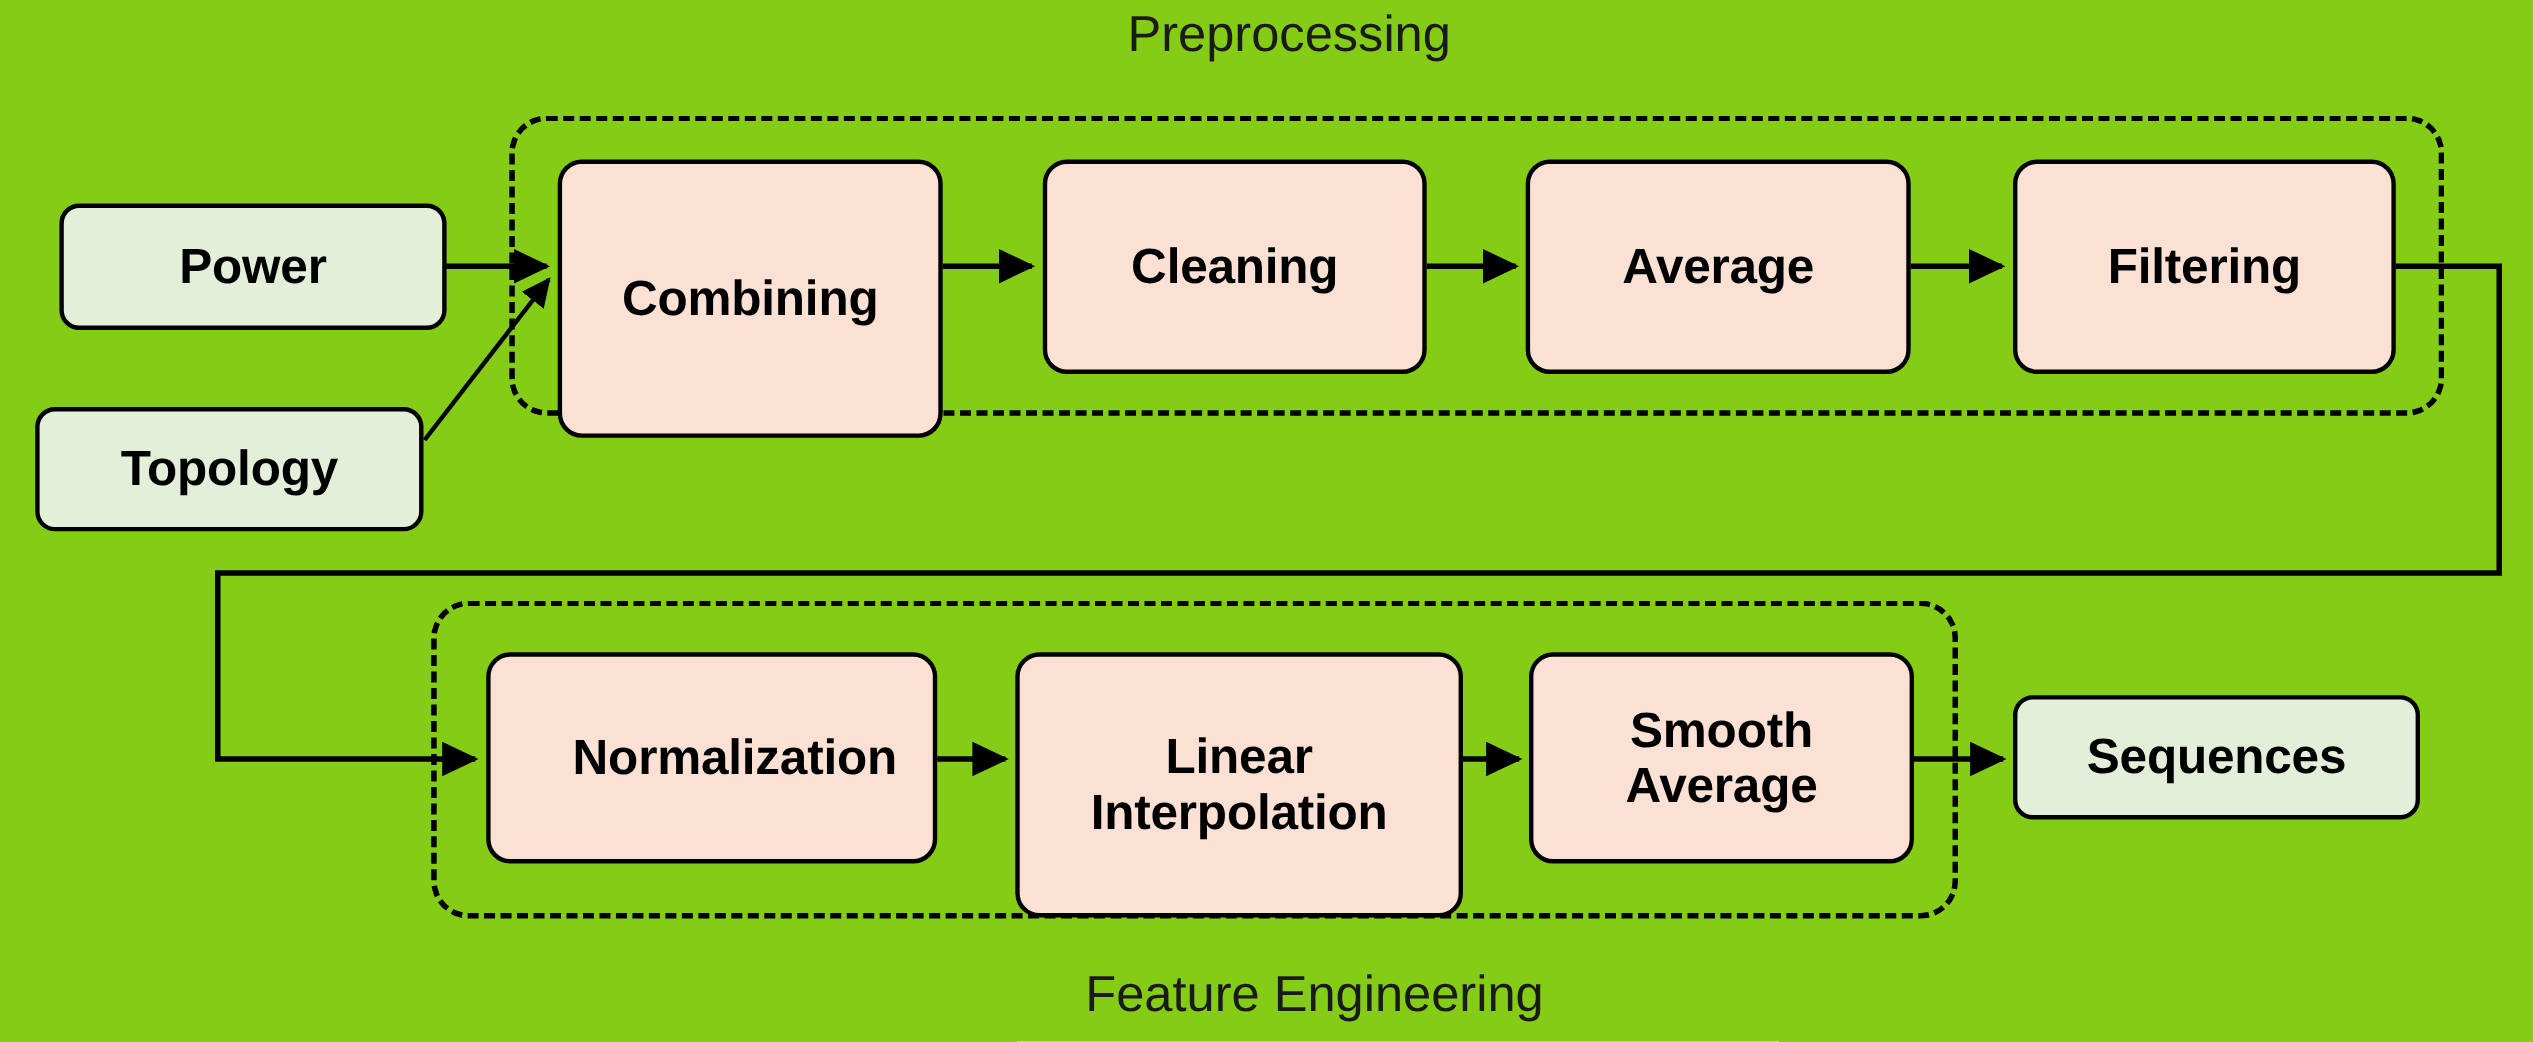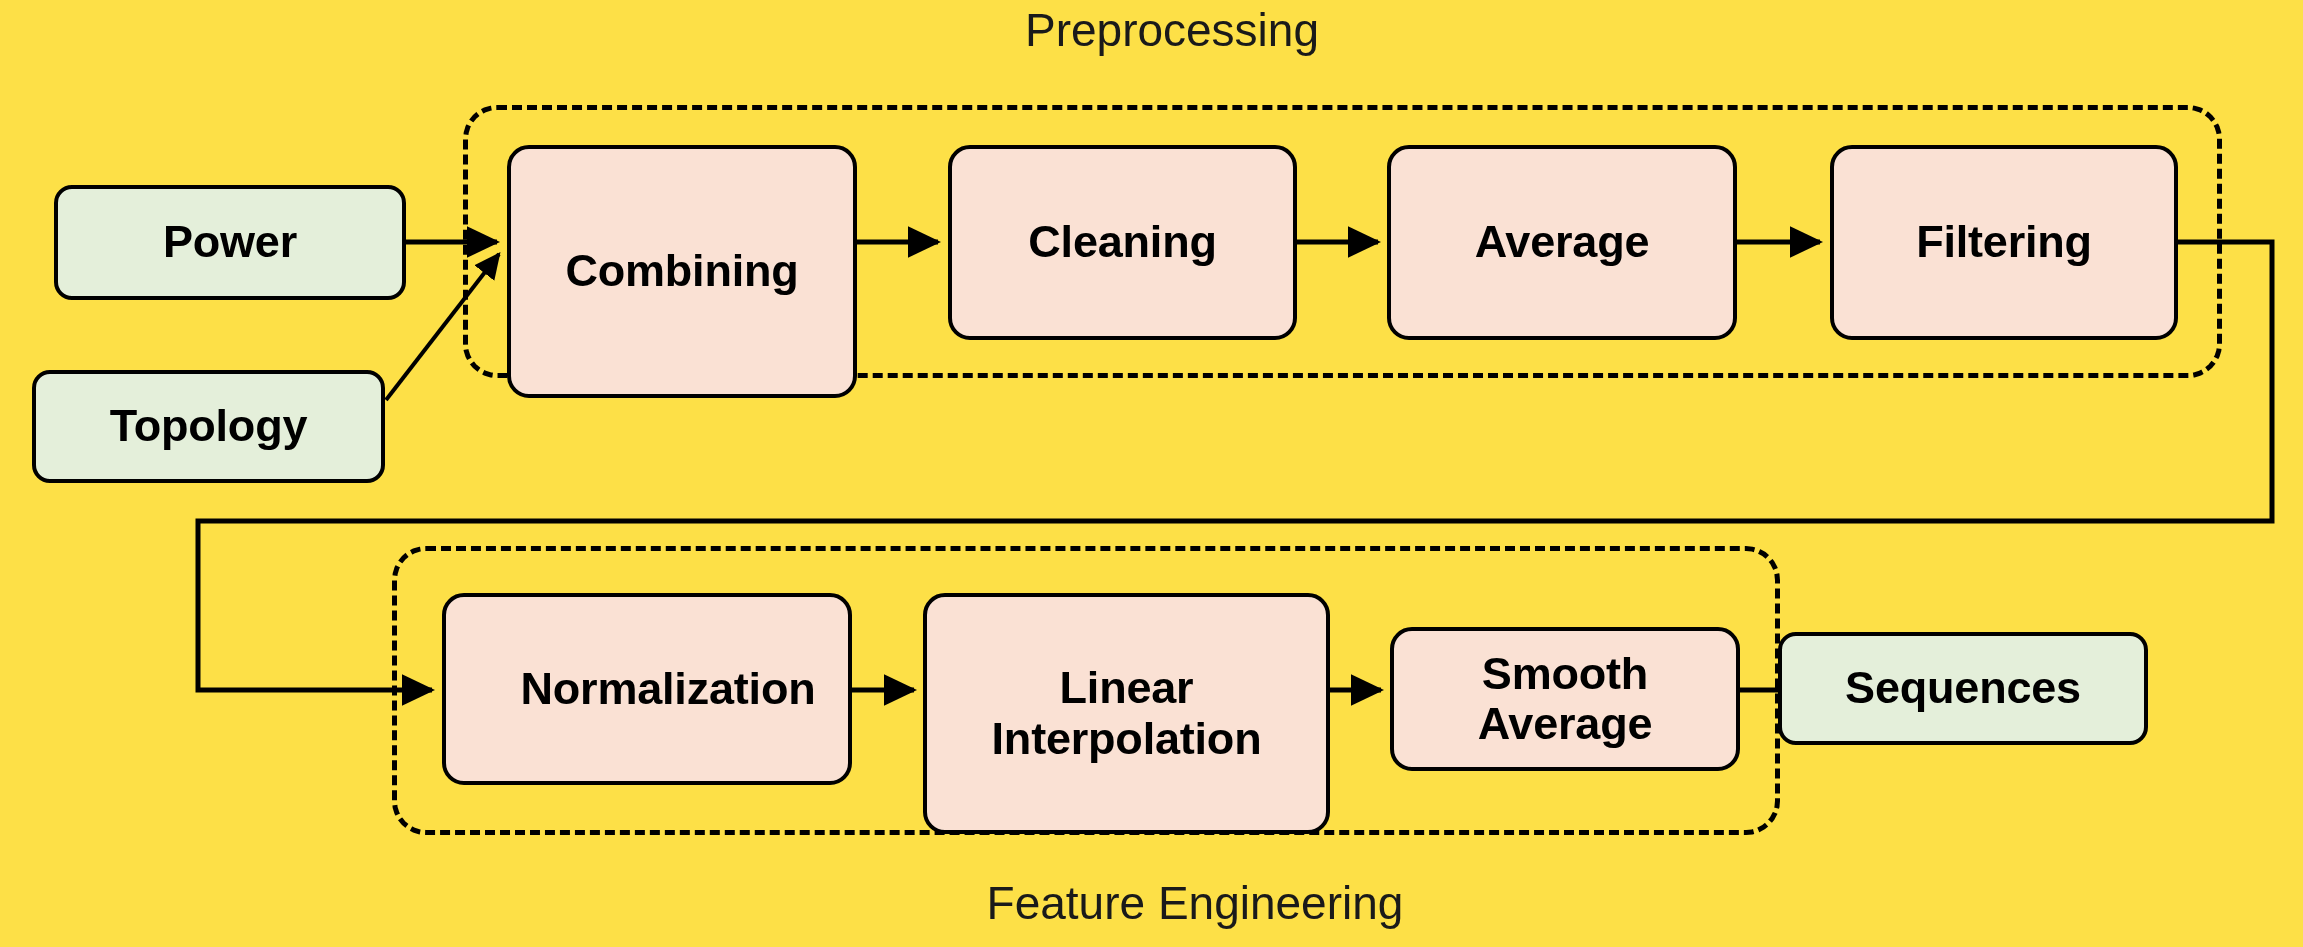--- a/index.html
+++ b/index.html
@@ -9,21 +9,21 @@
     background: #ffffff;
   }
   body {
     font-family: "Liberation Sans", sans-serif;
     -webkit-font-smoothing: antialiased;
   }
   #canvas {
     position: relative;
     width: 2303px;
     height: 947px;
-    background: #fde047;
+    background: #84cc16;
     overflow: hidden;
   }
   #svg-layer {
     position: absolute;
     left: 0;
     top: 0;
     width: 2303px;
     height: 947px;
     pointer-events: none;
   }
@@ -136,22 +136,22 @@
 
   <div class="node node-process" style="left:442px; top:593px; width:410px; height:192px;padding-left:42px;">
     <span class="node-label">Normalization</span>
   </div>
 
   <div class="node node-process" style="left:923px; top:593px; width:407px; height:241px;">
     <span class="node-label">Linear
 Interpolation</span>
   </div>
 
-  <div class="node node-process" style="left:1390px; top:627px; width:350px; height:144px;">
+  <div class="node node-process" style="left:1390px; top:593px; width:350px; height:192px;">
     <span class="node-label">Smooth
 Average</span>
   </div>
 
-  <div class="node node-io" style="left:1778px; top:632px; width:370px; height:113px;">
+  <div class="node node-io" style="left:1830px; top:632px; width:370px; height:113px;">
     <span class="node-label">Sequences</span>
   </div>
 
 </div>
 
 </body></html>

